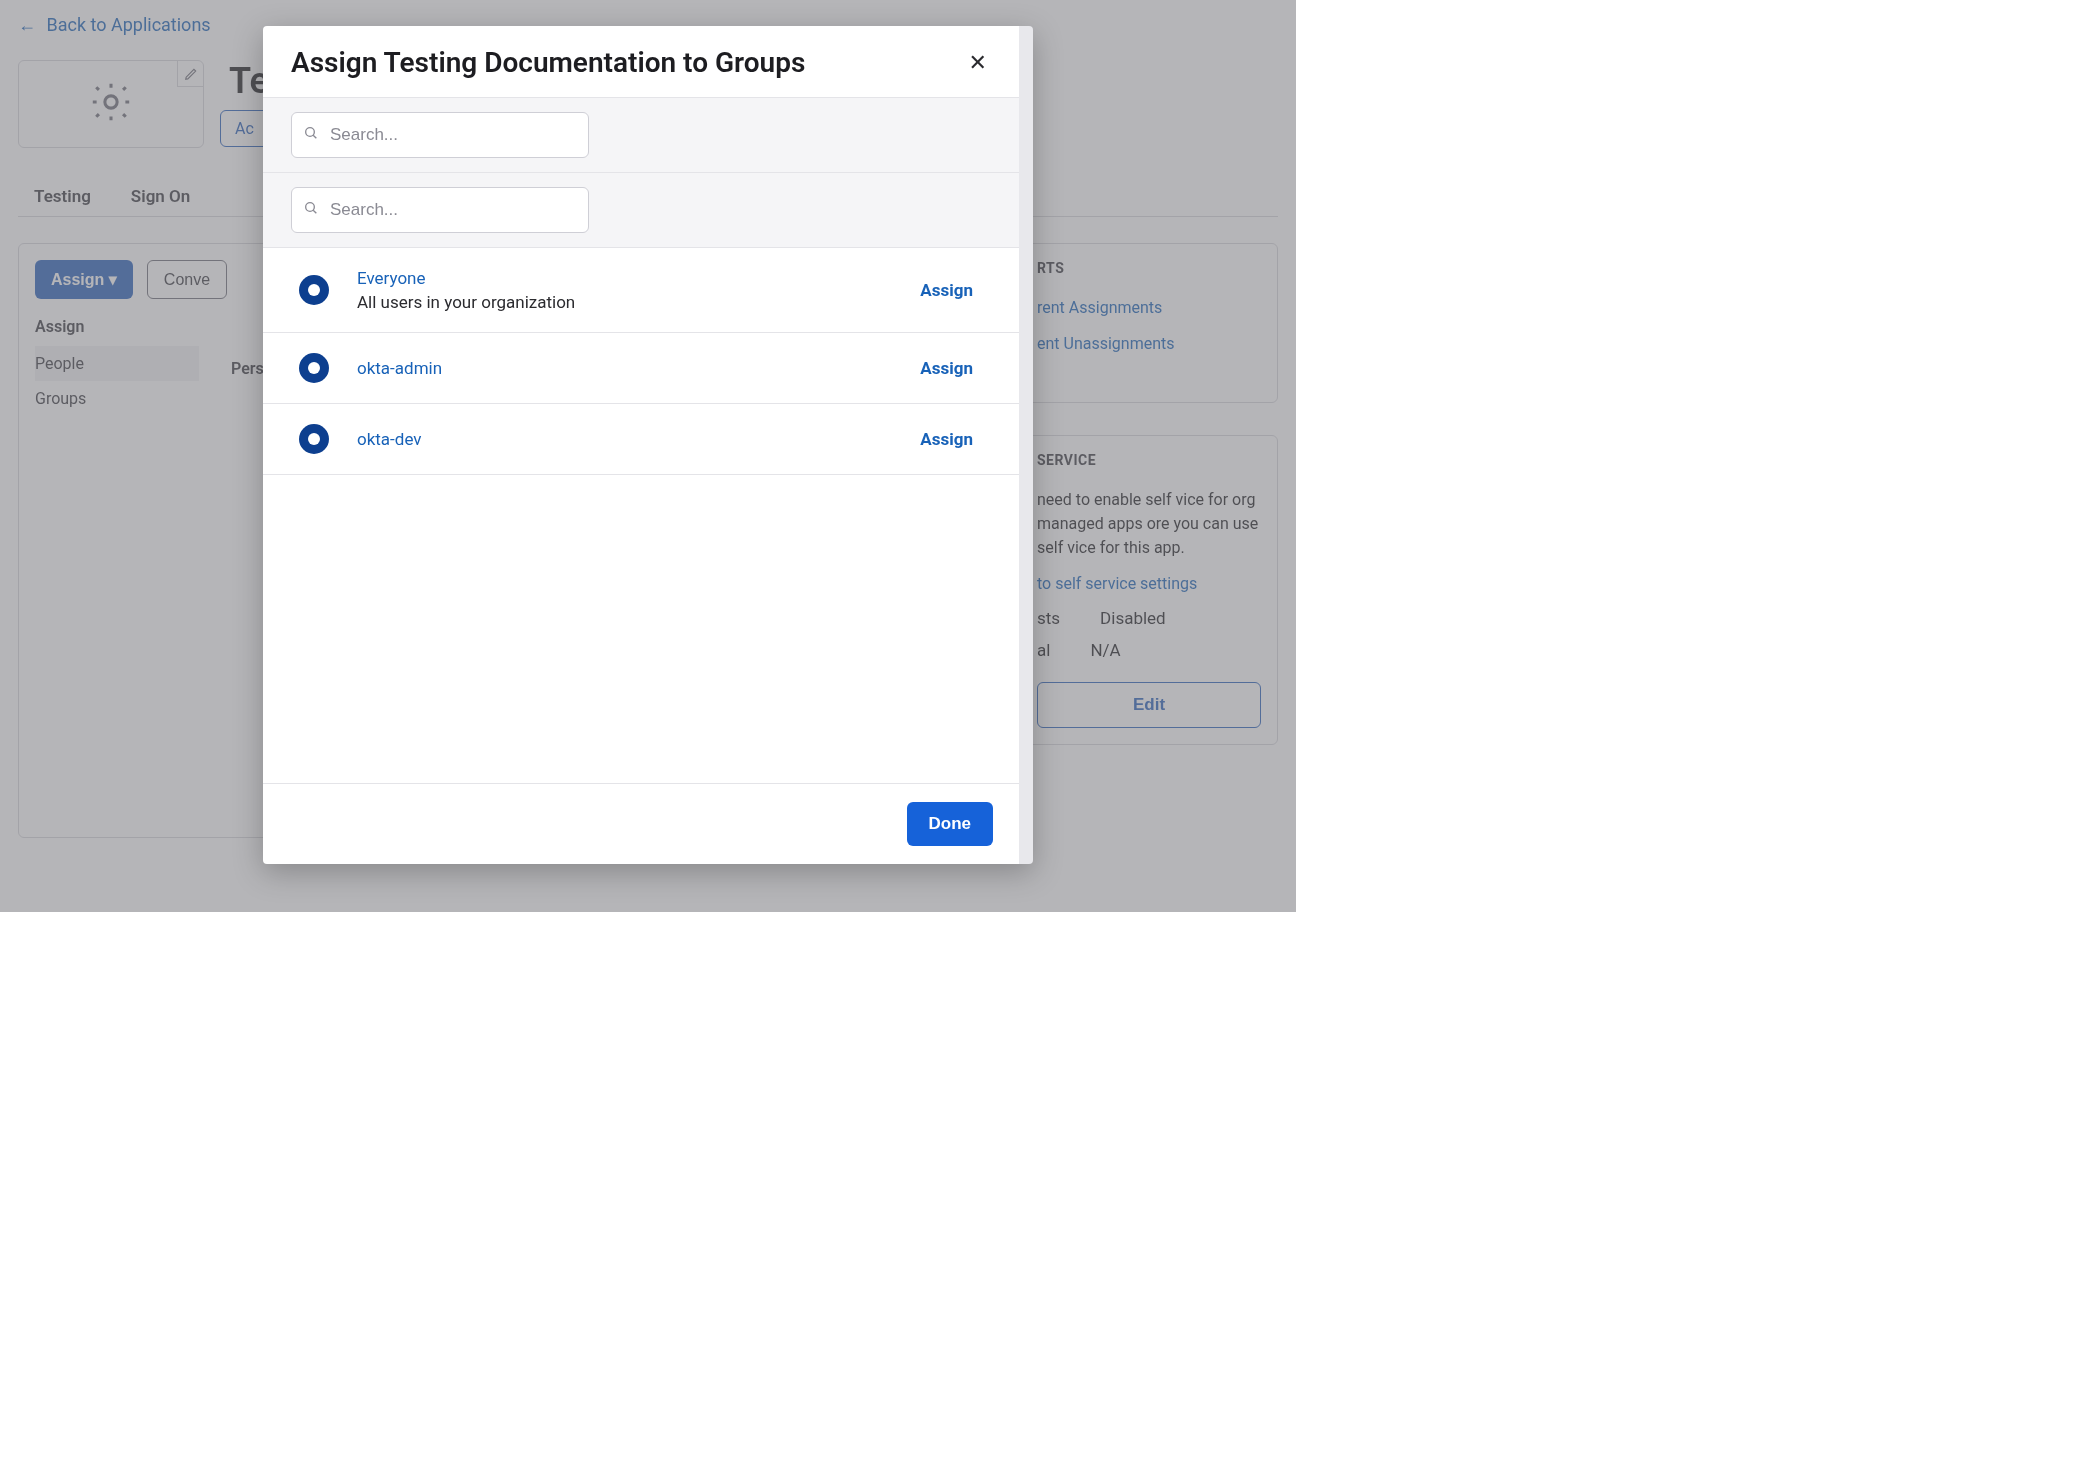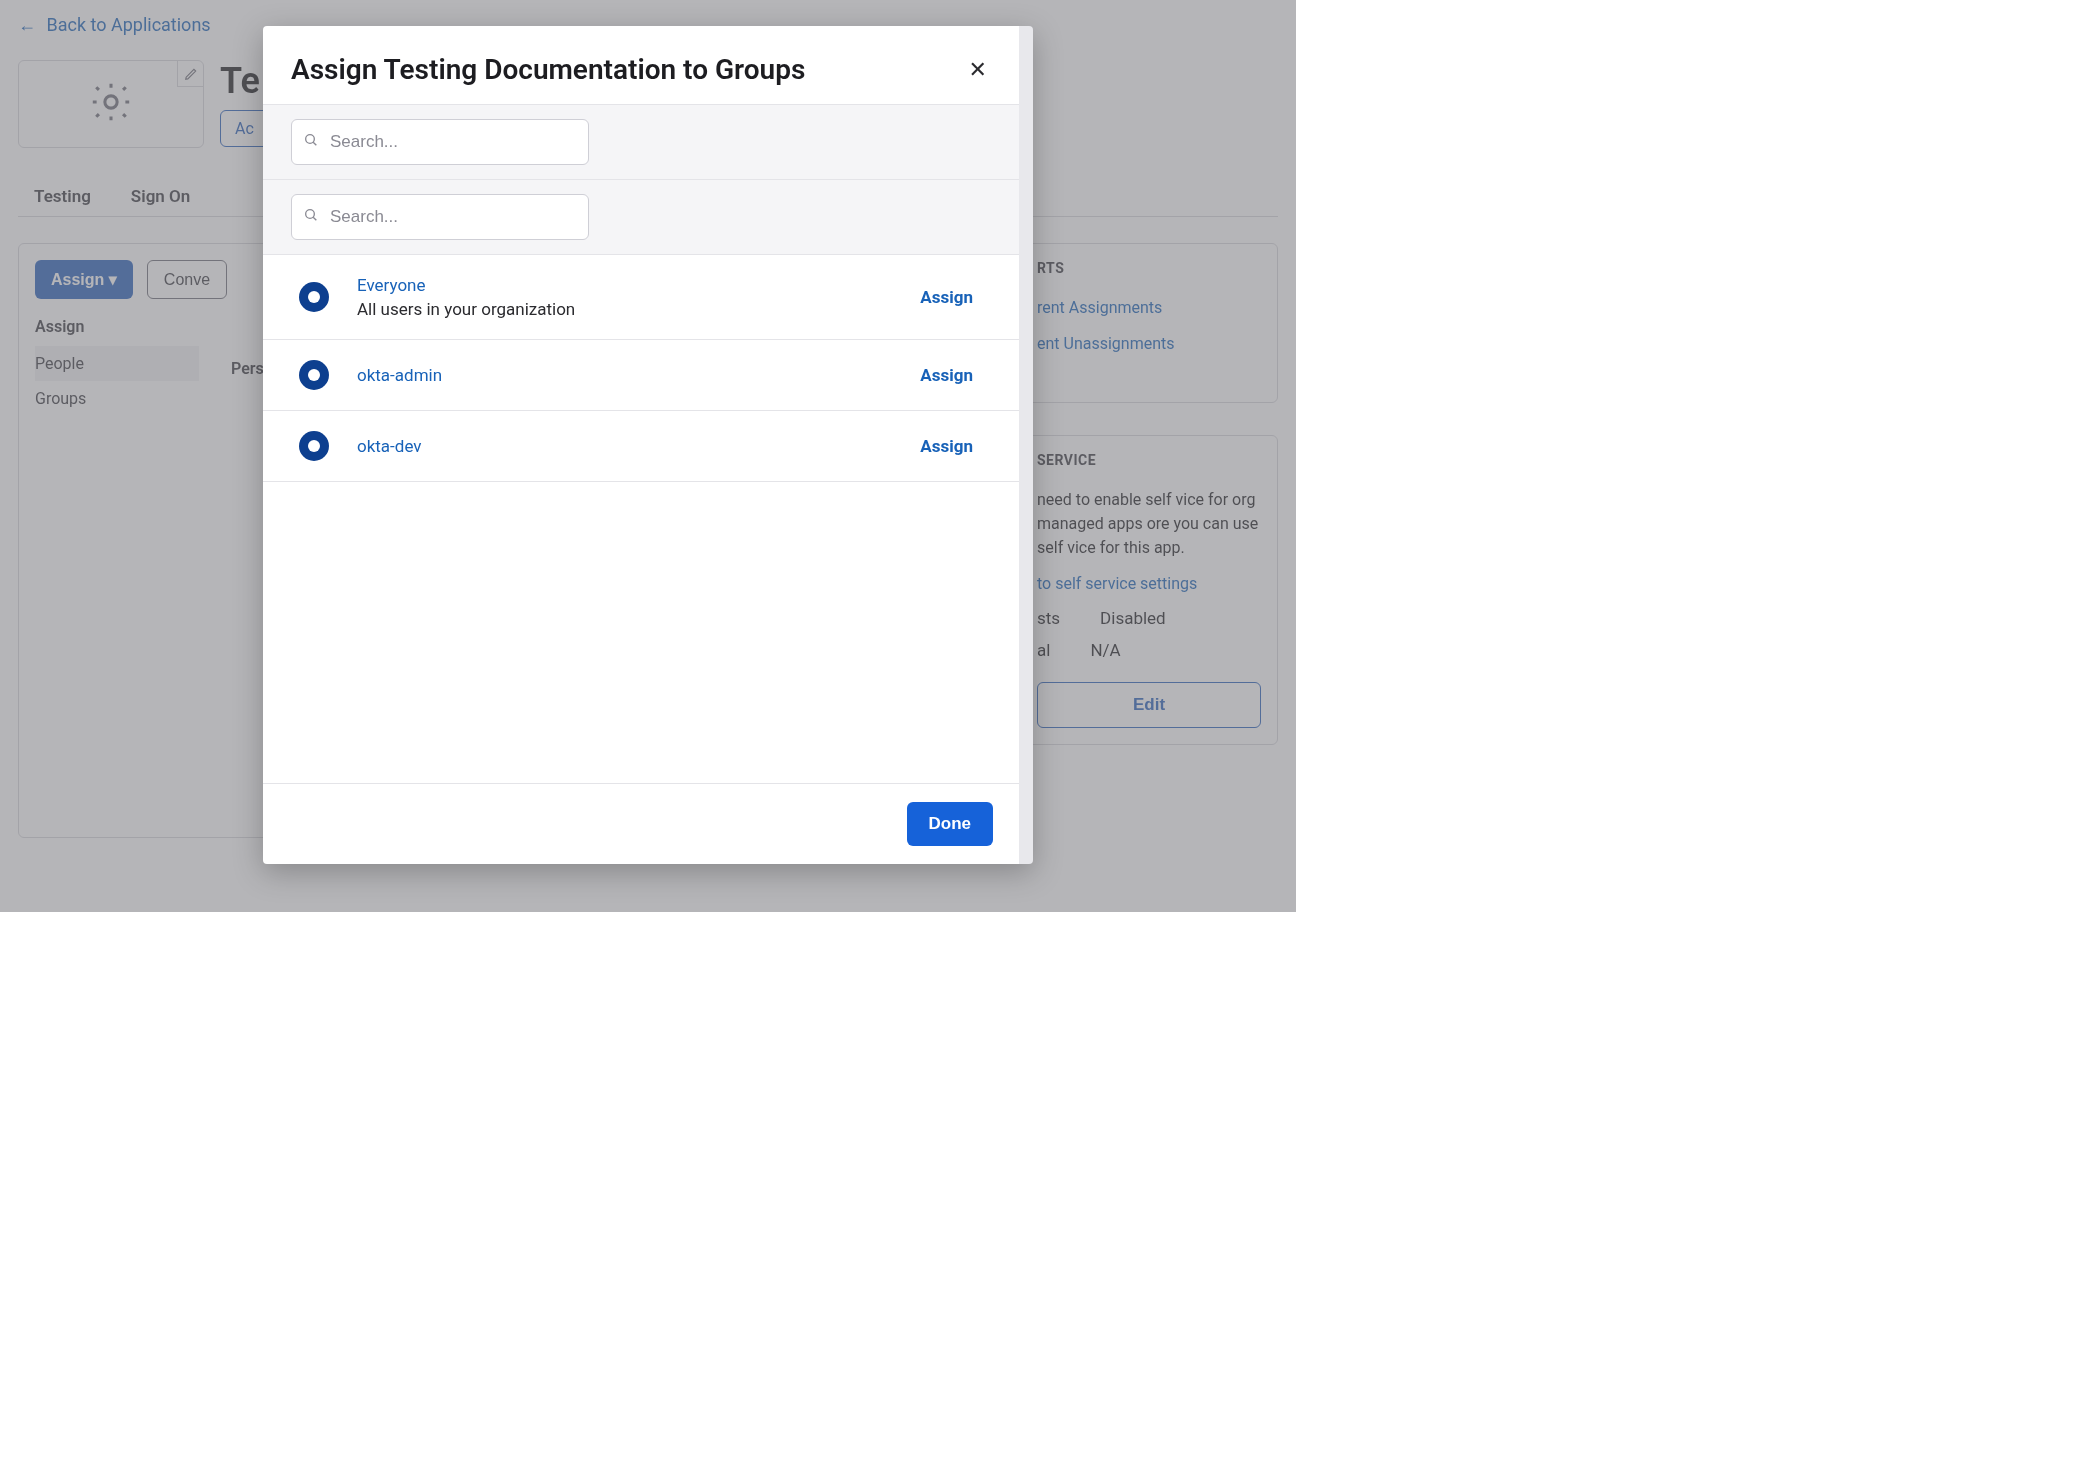--- a/index.html
+++ b/index.html
@@ -29,21 +29,21 @@
   }
   .app-logo-edit {
     position: absolute; top: 0; right: 0;
     width: 26px; height: 26px;
     border-left: 1px solid #d7d7dc;
     border-bottom: 1px solid #d7d7dc;
     border-top-right-radius: 6px;
     display: flex; align-items: center; justify-content: center;
     color: #6e6e78;
   }
-  .header-right { margin-left: 16px; }
+  .header-right { margin-left: 16px; text-align: right; }
   .app-title { margin: 0 0 8px 0; font-size: 36px; font-weight: 600; }
   .btn-outline {
     display: inline-block;
     border: 1px solid #265fba;
     color: #265fba;
     background: #fff;
     font-weight: 400;
     padding: 8px 14px;
     border-radius: 6px;
     font-size: 16px;
@@ -99,21 +99,20 @@
     background: #fff; border-radius: 4px;
     box-shadow: 0 8px 30px rgba(0,0,0,.25);
     position: relative;
     margin-top: 26px;
     display:flex; flex-direction:column;
     border-right: 14px solid #e8e8ec; 
   }
   .modal-header {
     display: flex; align-items: center; justify-content: space-between;
     padding: 20px 28px 18px 28px;
-    margin-top: 7px;
   }
   .modal-title { margin:0; font-size: 28px; font-weight: 650; }
   .close-x { font-size: 22px; cursor: pointer; color:#2b2b2f; padding:4px; }
 
   .search-band {
     background: #f5f5f7;
     border-top: 1px solid #e4e4e8;
     border-bottom: 1px solid #e4e4e8;
     padding: 14px 28px;
   }

